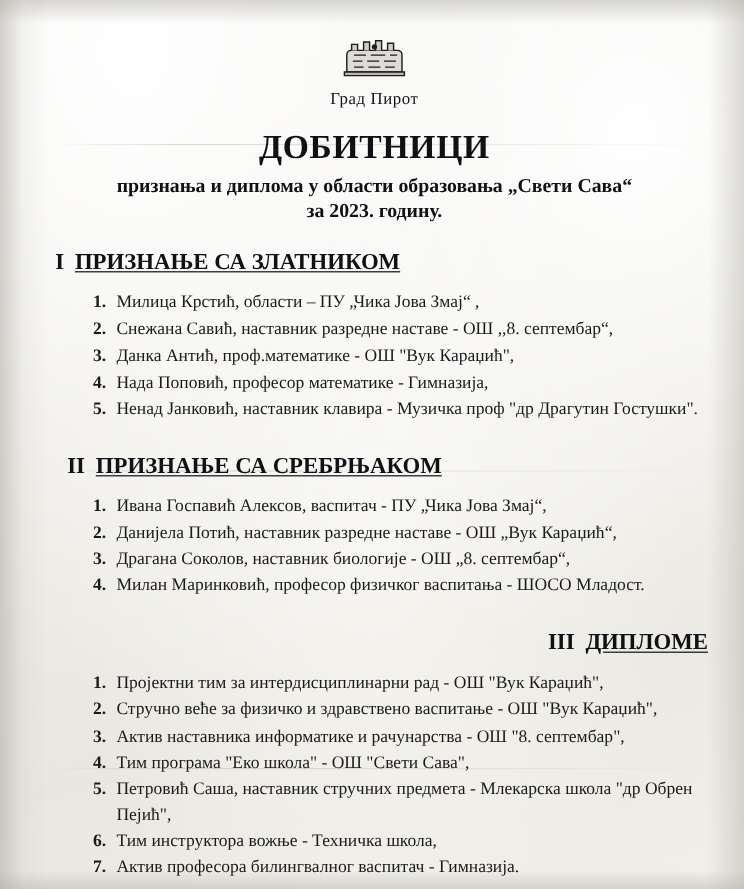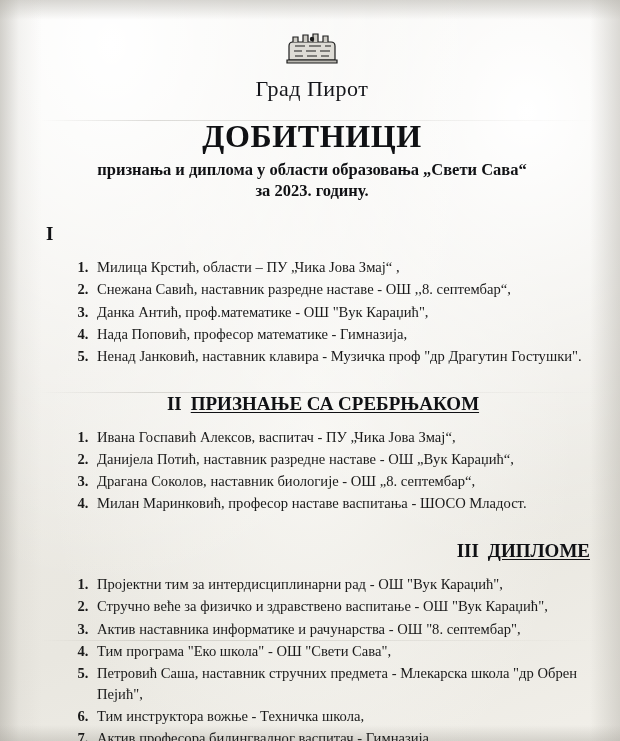--- a/index.html
+++ b/index.html
@@ -69,30 +69,30 @@
     padding-top: 30px;
   }
   .crest {
     width: 62px;
     height: 40px;
     position: relative;
   }
 
   .city {
     text-align: center;
-    font-size: 22px;
+    font-size: 14px;
     letter-spacing: 0.5px;
     margin-top: 6px;
     color: #14151a;
   }
 
   .title {
     text-align: center;
     font-weight: bold;
-    font-size: 32px;
+    font-size: 28px;
     letter-spacing: 0.6px;
     margin-top: 16px;
     color: #101114;
   }
   .subtitle {
     text-align: center;
     font-weight: bold;
     font-size: 16.5px;
     margin-top: 4px;
     line-height: 1.28;
@@ -108,21 +108,21 @@
     align-items: baseline;
     gap: 9px;
   }
   .section-head .numeral {
     text-decoration: none;
   }
   .section-head .label {
     text-decoration: underline;
     text-underline-offset: 2px;
   }
-  .section-2 { margin-top: 26px; margin-left: 22px; justify-content: center; }
+  .section-2 { margin-top: 26px; margin-left: 22px; }
   .section-3 { margin-top: 26px; margin-left: 30px; justify-content: flex-end; }
 
   ol.awards {
     margin: 12px 0 0 0;
     padding-left: 58px;
     font-size: 14.6px;
     line-height: 1.42;
   }
   ol.awards li {
     margin-bottom: 1.5px;
@@ -167,38 +167,39 @@
   <div class="city">Град Пирот</div>
 
   <div class="title">ДОБИТНИЦИ</div>
   <div class="subtitle">
     <div>признања и диплома у области образовања „Свети Сава“</div>
     <div>за 2023. годину.</div>
   </div>
 
   <div class="section-head section-1">
     <span class="numeral">I</span>
+    <span class="label">ПРИЗНАЊЕ СА ЗЛАТНИКОМ</span>
   </div>
   <ol class="awards sect1-list">
     <li>Милица Крстић, области – ПУ „Чика Јова Змај“ ,</li>
     <li>Снежана Савић, наставник разредне наставе  -  ОШ ,,8. септембар“,</li>
     <li>Данка Антић, проф.математике - ОШ "Вук Караџић",</li>
     <li>Нада Поповић, професор математике - Гимназија,</li>
     <li>Ненад Јанковић, наставник клавира - Музичка проф "др Драгутин Гостушки".</li>
   </ol>
 
   <div class="section-head section-2">
     <span class="numeral">II</span>
     <span class="label">ПРИЗНАЊЕ СА СРЕБРЊАКОМ</span>
   </div>
   <ol class="awards sect2-list">
     <li>Ивана Госпавић Алексов, васпитач - ПУ „Чика Јова Змај“,</li>
     <li>Данијела Потић, наставник разредне наставе - ОШ „Вук Караџић“,</li>
     <li>Драгана Соколов, наставник биологије - ОШ „8. септембар“,</li>
-    <li>Милан Маринковић, професор наставе васпитања - ШОСО Младост.</li>
+    <li>Милан Маринковић, професор физичког васпитања - ШОСО Младост.</li>
   </ol>
 
   <div class="section-head section-3">
     <span class="numeral">III</span>
     <span class="label">ДИПЛОМЕ</span>
   </div>
   <ol class="awards sect3-list">
     <li>Пројектни тим за интердисциплинарни рад - ОШ "Вук Караџић",</li>
     <li>Стручно веће за физичко и здравствено васпитање - ОШ "Вук Караџић",</li>
     <li>Актив наставника информатике и рачунарства - ОШ "8. септембар",</li>

